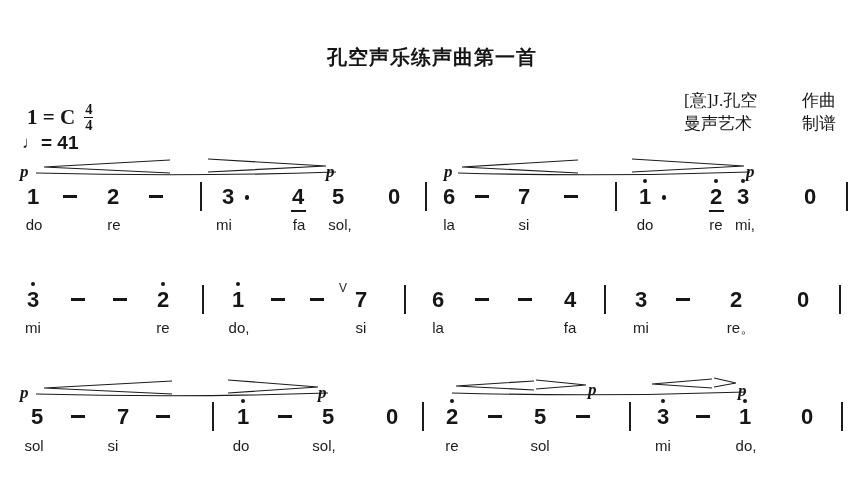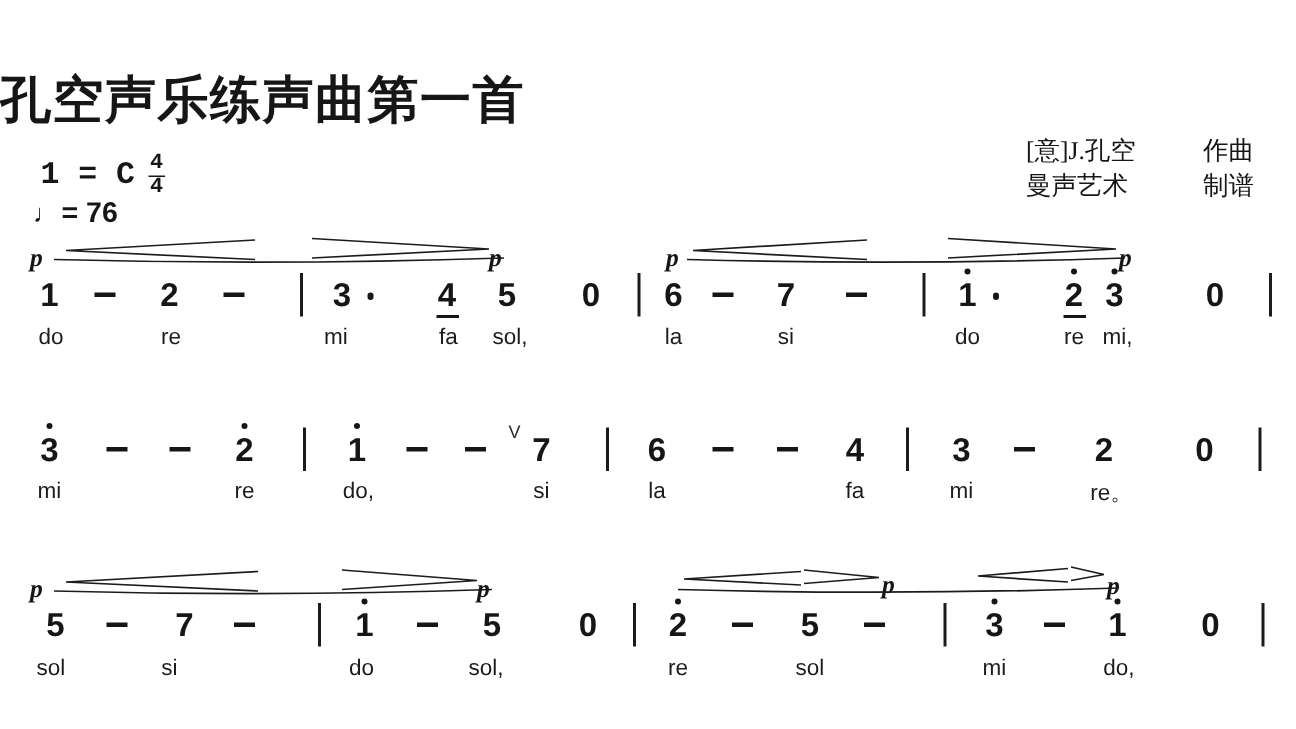--- a/index.html
+++ b/index.html
@@ -1,24 +1,24 @@
 <!DOCTYPE html>
 <html><head>
 <meta charset="utf-8">
 <style>
   html,body{margin:0;padding:0;background:#fff;}
   #sheet{position:relative;width:864px;height:486px;background:#ffffff;overflow:hidden;
          font-family:"Liberation Sans",sans-serif;color:#161616;}
-  .title{position:absolute;top:44px;left:0;width:100%;margin:0;
-         font-size:34px;font-weight:700;letter-spacing:1px;font-family:"Liberation Sans",sans-serif;}
+  .title{position:absolute;top:44px;left:0;width:100%;margin:0;text-align:center;
+         font-size:20px;font-weight:700;letter-spacing:1px;font-family:"Liberation Sans",sans-serif;}
   .credits{position:absolute;top:89px;right:28px;width:152px;
            font-family:"Liberation Serif",serif;font-size:17px;line-height:23px;}
   .credit-row{display:flex;justify-content:space-between;}
   .keysig{position:absolute;left:27px;top:103px;display:flex;align-items:center;
-          font-family:Liberation Mono, monospace;font-weight:700;font-size:21px;}
+          font-family:Liberation Serif, serif;font-weight:700;font-size:21px;}
   .frac{display:inline-flex;flex-direction:column;align-items:center;margin-left:9px;
         font-size:14.5px;line-height:13px;}
   .frac .num{border-bottom:1.6px solid #161616;padding:0 1px 1px 1px;}
   .frac .den{padding-top:1px;}
   .tempo{position:absolute;left:22px;top:132px;display:flex;align-items:center;
          font-size:19px;font-weight:600;}
   .tempo .qnote{font-size:17px;margin-right:2px;font-weight:400;}
   .system{position:absolute;inset:0;}
   .nt{position:absolute;width:26px;text-align:center;font-size:22px;font-weight:700;line-height:24px;}
   .od{position:absolute;left:50%;top:-6px;width:4px;height:4px;margin-left:-2px;border-radius:50%;background:#161616;}
@@ -52,21 +52,21 @@
   <div class="keysig">
     <span>1 = C</span>
     <span class="frac">
       <span class="num">4</span>
       <span class="den">4</span>
     </span>
   </div>
 
   <div class="tempo">
     <span class="qnote">♩</span>
-    <span>= 76</span>
+    <span>= 41</span>
   </div>
 
   <div id="systems">
       <div class="system">
         <svg width="864" height="30" class="dyn" style="top: 153px;">
           <text x="20" y="24" class="pmark">p</text>
           <path class="hp" d="M44,14 L170,7 M44,14 L170,20"></path>
           <path class="hp" d="M208,6 L326,13 M208,19 L326,13"></path>
           <path class="hp" d="M36,20 Q186,24 336,19"></path>
           <text x="326" y="24" class="pmark">p</text>

